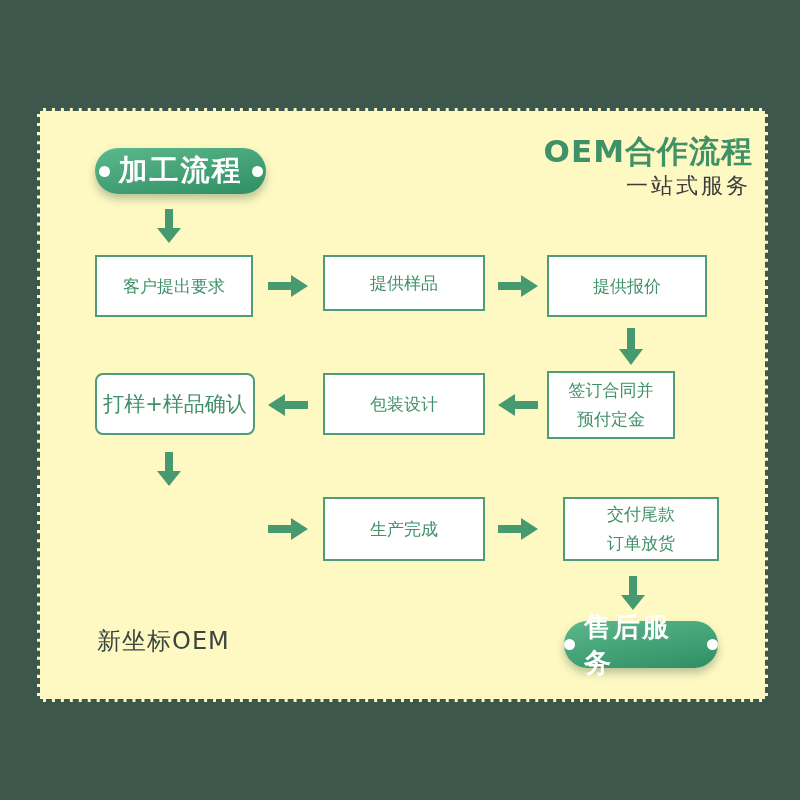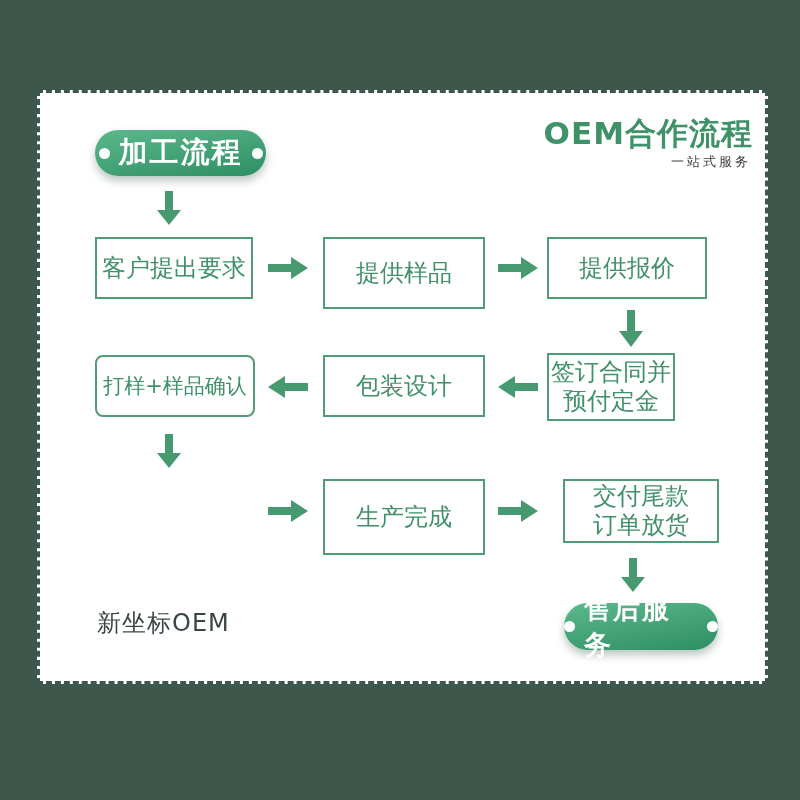--- a/index.html
+++ b/index.html
@@ -5,36 +5,36 @@
   html,body{margin:0;padding:0;}
   .stage{
     position:relative;
     width:800px;height:800px;
     background:#3e574d;
     font-family:"DejaVu Sans","Liberation Sans",sans-serif;
     overflow:hidden;
   }
   .card{
     position:absolute;
-    left:37px;top:90px;
+    left:37px;top:108px;
     width:731px;height:594px;
     box-sizing:border-box;
-    background:#ffffff;
+    background:#fef9c3;
     border:3px dashed #3e574d;
   }
   
   .title{
     position:absolute;right:12px;top:20px;
     font-size:31px;font-weight:bold;
     color:#3f9168;letter-spacing:1px;
     white-space:nowrap;
   }
   .subtitle{
     position:absolute;right:14px;top:60px;
-    font-size:13px;color:#3c3c3c;
+    font-size:22px;color:#3c3c3c;
     letter-spacing:3px;font-weight:500;
     white-space:nowrap;
     text-align:center;
   }
   
   .badge{
     position:absolute;
     display:flex;align-items:center;justify-content:center;
     gap:9px;
     background:linear-gradient(170deg,#5cb88d 0%,#2e8e63 100%);
@@ -49,34 +49,34 @@
   }
   .badge-start{left:55px;top:37px;width:171px;height:46px;font-size:29px;}
   .badge-end{left:524px;top:510px;width:154px;height:47px;font-size:27px;}
   
   .fbox{
     position:absolute;
     box-sizing:border-box;
     border:2px solid #4f9c77;
     background:#ffffff;
     color:#40906a;
-    font-size:24px;
+    font-size:17px;
     line-height:29px;
     display:flex;align-items:center;justify-content:center;
     text-align:center;
     white-space:pre-line;
   }
   .r1b1{left:55px; top:144px;width:158px;height:62px;}
-  .r1b2{left:283px;top:144px;width:162px;height:72px;}
+  .r1b2{left:283px;top:144px;width:162px;height:56px;}
   .r1b3{left:507px;top:144px;width:160px;height:62px;}
   .r2b1{left:55px; top:262px;width:160px;height:62px;font-size:21px;border-radius:8px;}
   .r2b2{left:283px;top:262px;width:162px;height:62px;}
   .r2b3{left:507px;top:260px;width:128px;height:68px;}
   .r3b1{left:55px; top:386px;width:160px;height:64px;}
-  .r3b2{left:283px;top:386px;width:162px;height:76px;}
+  .r3b2{left:283px;top:386px;width:162px;height:64px;}
   .r3b3{left:507px;top:386px;width:156px;height:64px;margin-left:16px;}
   
   .arrow{position:absolute;}
   .arrow svg{display:block;}
   .arrow svg *{fill:#479a70;}
   .flip{transform:scaleX(-1);}
   .ha1{left:228px;top:163px;}
   .ha2{left:458px;top:163px;}
   .ha3{left:228px;top:282px;}
   .ha4{left:458px;top:282px;}

